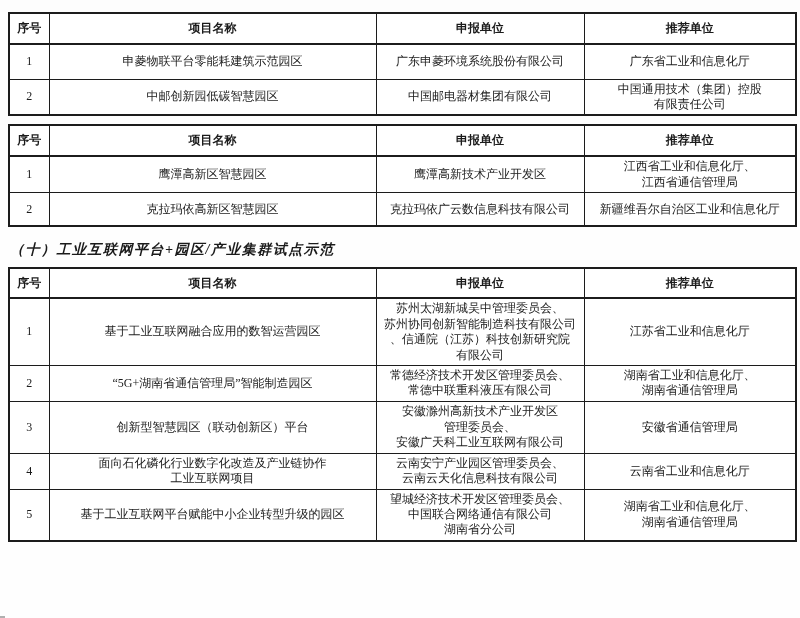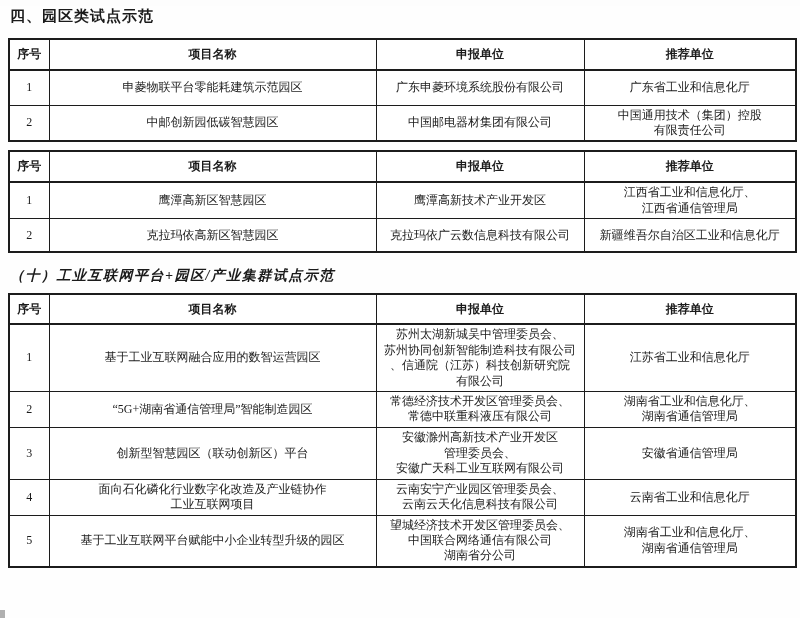--- a/index.html
+++ b/index.html
@@ -86,21 +86,20 @@
     width:5px;height:9px;
     background:#8f8f8f;
     opacity:.7;
   }
 </style>
 </head>
 <body>
 
 <div class="page">
 
-  <div class="doc-title">四、园区类试点示范</div>
 
   <section id="section-8">
     <table id="table-0">
         <colgroup>
           <col class="col-serial">
           <col class="col-project">
           <col class="col-applicant">
           <col class="col-recommender">
         </colgroup>
         <thead>

